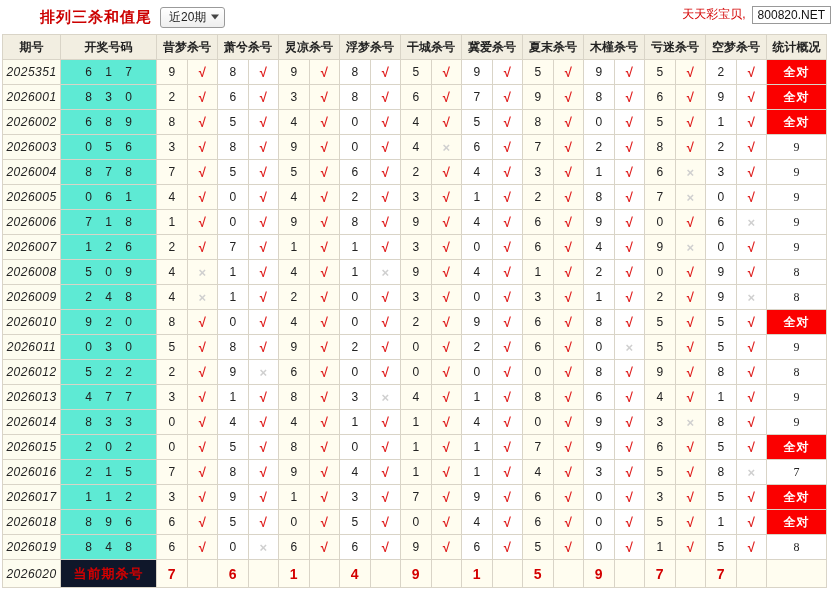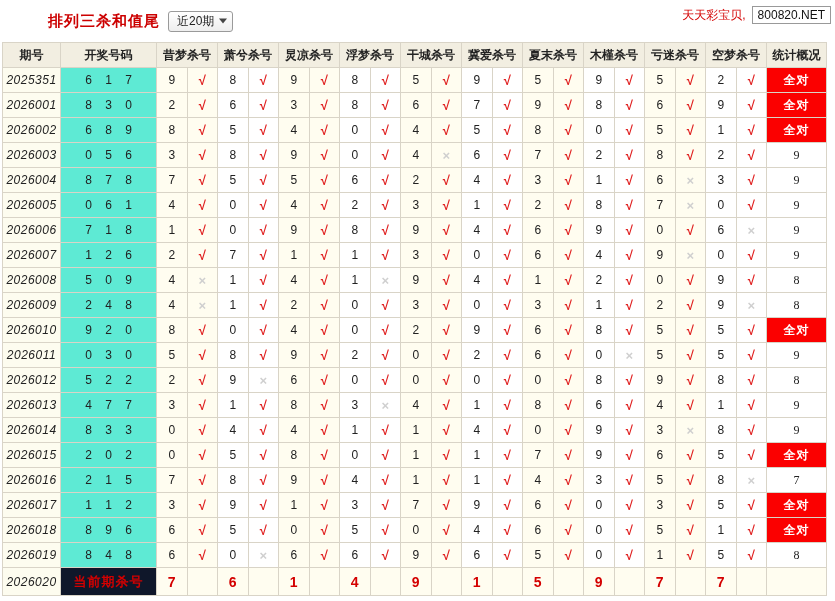--- a/index.html
+++ b/index.html
@@ -9,24 +9,24 @@
     background: #ffffff;
     font-family: "Liberation Sans", sans-serif;
   }
   #app {
     width: 835px; height: 601px;
     position: relative;
     overflow: hidden;
   }
   
   .topbar {
-    height: 42px;
+    height: 34px;
     display: flex;
     align-items: center;
-    padding: 0 14px;
+    padding: 0 6px;
     position: relative;
   }
   .title {
     font-size: 15px;
     font-weight: bold;
     color: #cc0000;
     letter-spacing: 1px;
     margin-left: 34px;
   }
   .period-select {
@@ -50,21 +50,21 @@
     width: 0; height: 0;
     border-left: 4px solid transparent;
     border-right: 4px solid transparent;
     border-top: 5px solid #444;
   }
   .brand-wrap {
     position: absolute;
     right: 4px;
     top: 6px;
     display: flex;
-    align-items: center;
+    align-items: flex-start;
     gap: 6px;
     margin-left: 44px;
   }
   .brand-red {
     color: #d40000;
     font-size: 12px;
   }
   .brand-box {
     border: 1px solid #999;
     padding: 1px 5px;

